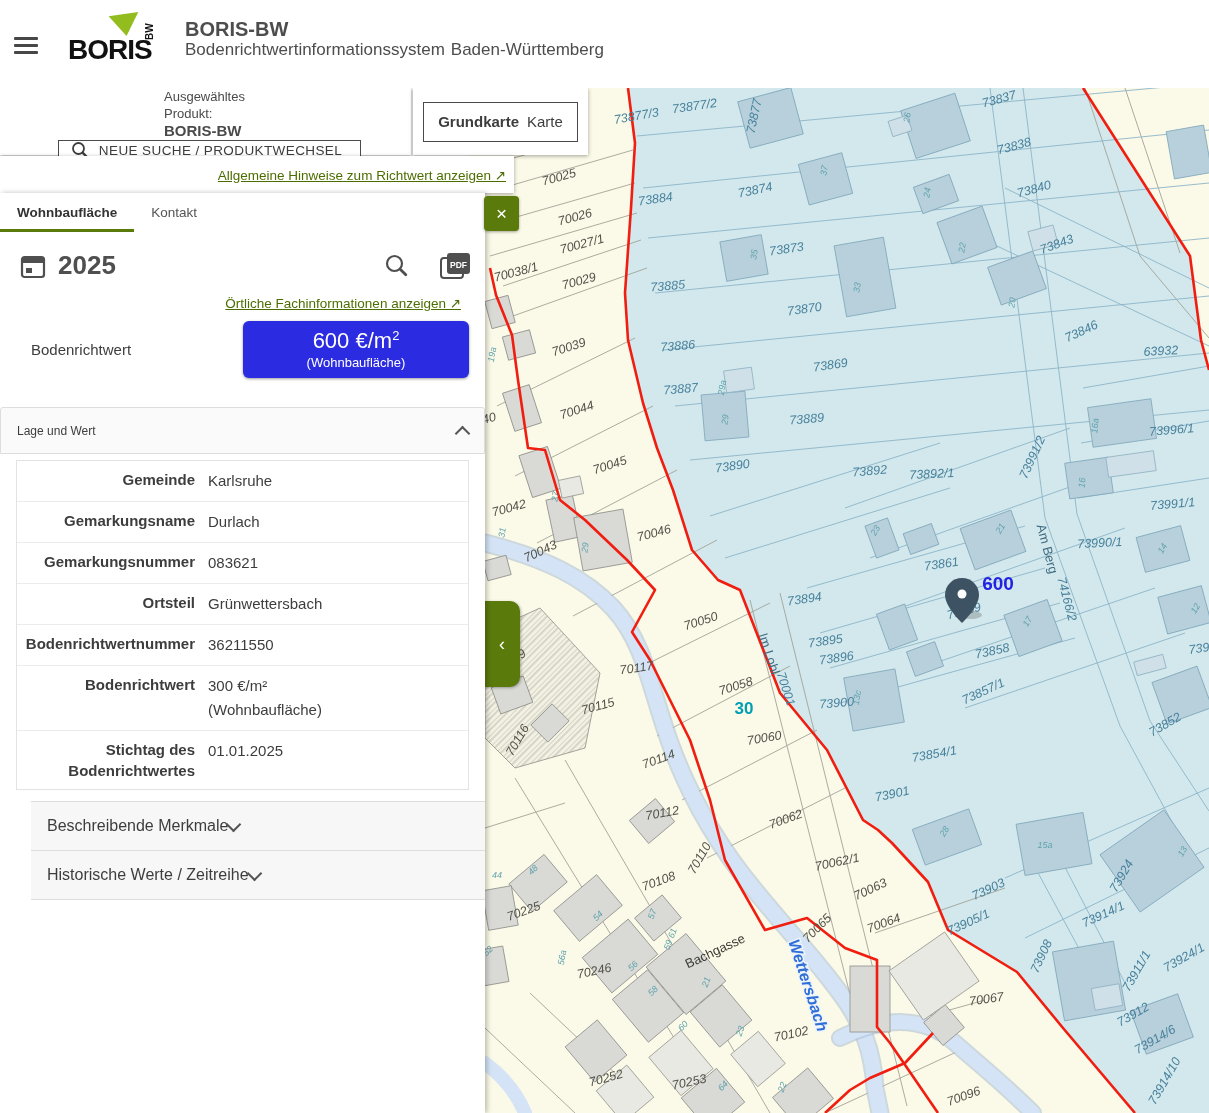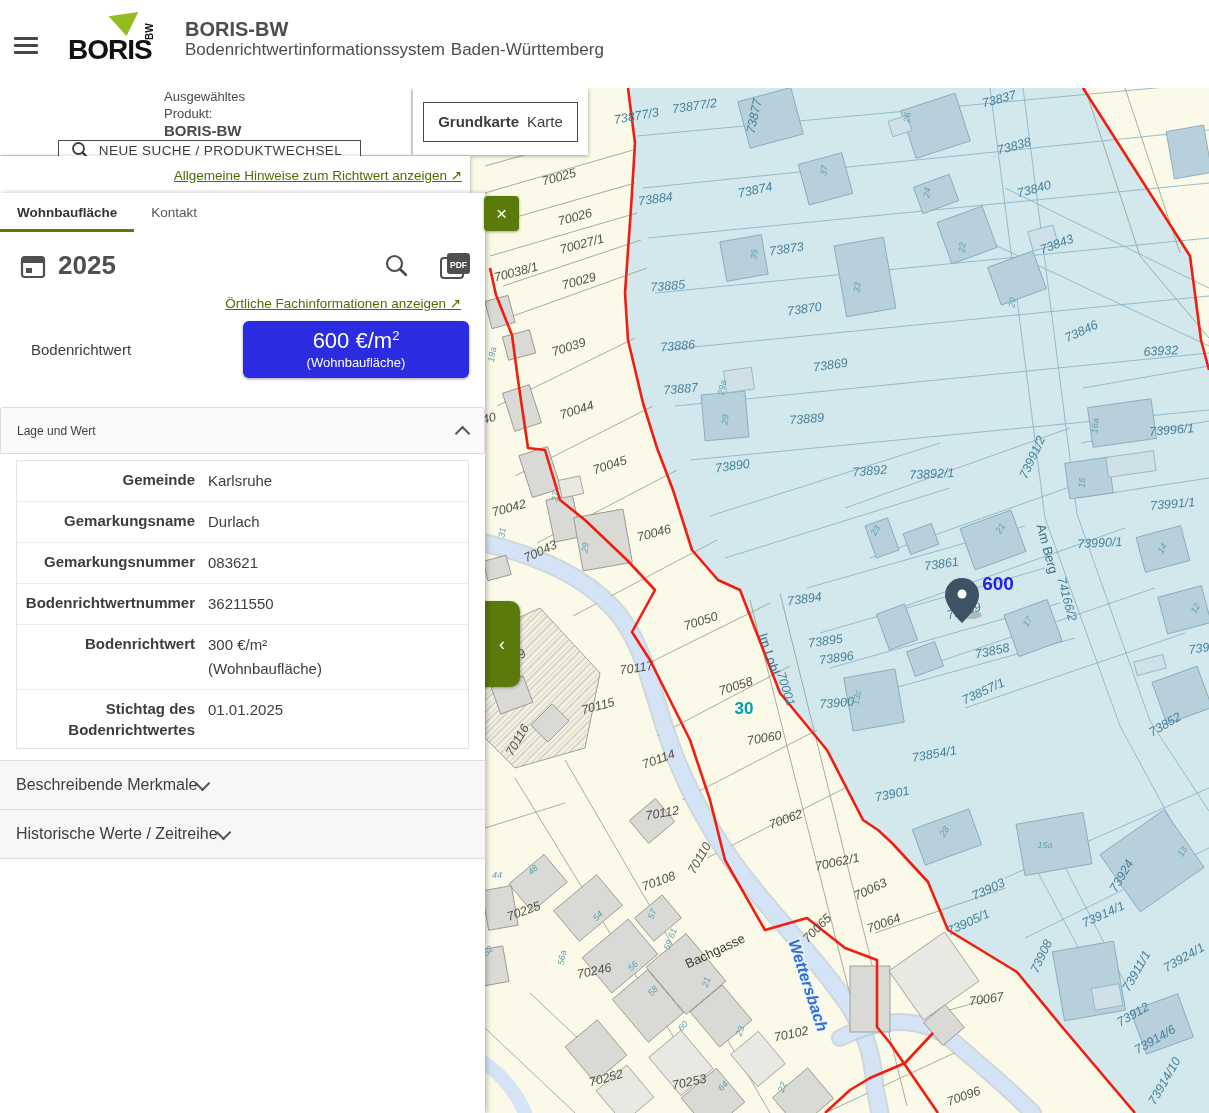--- a/index.html
+++ b/index.html
@@ -36,21 +36,21 @@
   .product-card{left:0;top:88px;width:411px;height:67px;display:flex;align-items:center;flex-direction:column;}
   .product-label{margin-left:9px;width:92px;font-size:13px;line-height:17px;color:#4a4a4a;}
   .product-label b{font-size:15px;}
   .search-btn{margin-left:8px;display:flex;align-items:center;gap:10px;border:1px solid #4a4a4a;
     background:#fff;height:38px;padding:0 18px 0 12px;font-size:13.5px;color:#3d3d3d;
     letter-spacing:.4px;cursor:pointer;font-family:"Liberation Sans",sans-serif;}
   .basemap-card{left:413px;top:88px;width:175px;height:67px;display:flex;align-items:center;justify-content:center;}
   .basemap-btn{border:1px solid #4a4a4a;background:#fff;height:40px;padding:0 14px;display:flex;
     align-items:center;gap:8px;font-size:15px;color:#3d3d3d;cursor:pointer;font-family:"Liberation Sans",sans-serif;}
   .basemap-btn b{font-weight:bold;}
-  .hints-strip{left:0;top:156px;width:470px;height:37px;display:flex;align-items:center;justify-content:flex-end;}
+  .hints-strip{left:0;top:156px;width:514px;height:37px;display:flex;align-items:center;justify-content:flex-end;}
   a.green-link{color:#4c6e00;font-size:13.5px;text-decoration:underline;margin-right:8px;cursor:pointer;}
   
   .panel{left:0;top:193px;width:485px;height:920px;box-shadow:2px 0 5px rgba(0,0,0,.25);}
   .tabs{display:flex;height:39px;align-items:stretch;}
   .tab{display:flex;align-items:center;padding:12px 17px;font-size:13.5px;color:#555;cursor:pointer;position:relative;}
   .tab.active{font-weight:bold;color:#333;}
   .tab.active::after{content:"";position:absolute;left:0;right:0;bottom:0;height:3px;background:#5a7a0c;}
   .year-row{display:flex;align-items:center;margin:18px 14px 0 20px;}
   .year{font-size:26px;font-weight:bold;color:#4f4f4f;margin-left:12px;flex:1;}
   .icon-btn{background:none;border:none;cursor:pointer;padding:0;margin-left:30px;display:flex;align-items:center;}
@@ -69,21 +69,21 @@
   .chev.up{transform:rotate(-135deg);margin-top:6px;}
   .chev.down{transform:rotate(45deg);margin-bottom:4px;}
   .tbl{margin:6px 16px 0 16px;border:1px solid #e3e3e3;}
   .trow{display:flex;border-bottom:1px solid #ececec;padding:8px 0;}
   .trow:last-child{border-bottom:none;}
   .trow .th{width:178px;text-align:right;font-weight:bold;font-size:15px;color:#3d3d3d;
     padding-right:13px;flex-shrink:0;line-height:21px;}
   .trow .td{font-size:15px;color:#3d3d3d;line-height:24px;}
   .acc2{margin-top:0;border-top:1px solid #ddd;background:#f7f7f7;height:48px;display:flex;
     align-items:center;padding:0 16px;font-size:16px;color:#3d3d3d;cursor:pointer;}
-  .acc2-wrap{margin-top:11px;border-bottom:1px solid #ddd;}
+  .acc2-wrap{margin-top:11px;border-bottom:1px solid #ddd;margin-left:31px;}
   
   .close-btn{position:absolute;left:484px;top:196px;width:35px;height:35px;background:#5a7a0c;
     border:none;border-radius:4px;color:#fff;font-size:19px;cursor:pointer;z-index:20;
     box-shadow:0 1px 3px rgba(0,0,0,.35);line-height:33px;text-align:center;padding:0;}
   .handle{position:absolute;left:484px;top:601px;width:36px;height:86px;background:#5a7a0c;border:none;
     border-radius:0 10px 10px 0;color:#fff;font-size:18px;cursor:pointer;z-index:5;
     box-shadow:1px 1px 3px rgba(0,0,0,.3);padding:0;}
 </style>
 </head>
 <body>
@@ -497,20 +497,26 @@
           <div>Durlach</div>
         </div>
       </div>
       <div class="trow">
         <div class="th">Gemarkungsnummer</div>
         <div class="td">
           <div>083621</div>
         </div>
       </div>
       <div class="trow">
+        <div class="th">Ortsteil</div>
+        <div class="td">
+          <div>Grünwettersbach</div>
+        </div>
+      </div>
+      <div class="trow">
         <div class="th">Bodenrichtwertnummer</div>
         <div class="td">
           <div>36211550</div>
         </div>
       </div>
       <div class="trow">
         <div class="th">Bodenrichtwert</div>
         <div class="td">
           <div>300 €/m²</div>
           <div>(Wohnbaufläche)</div>

